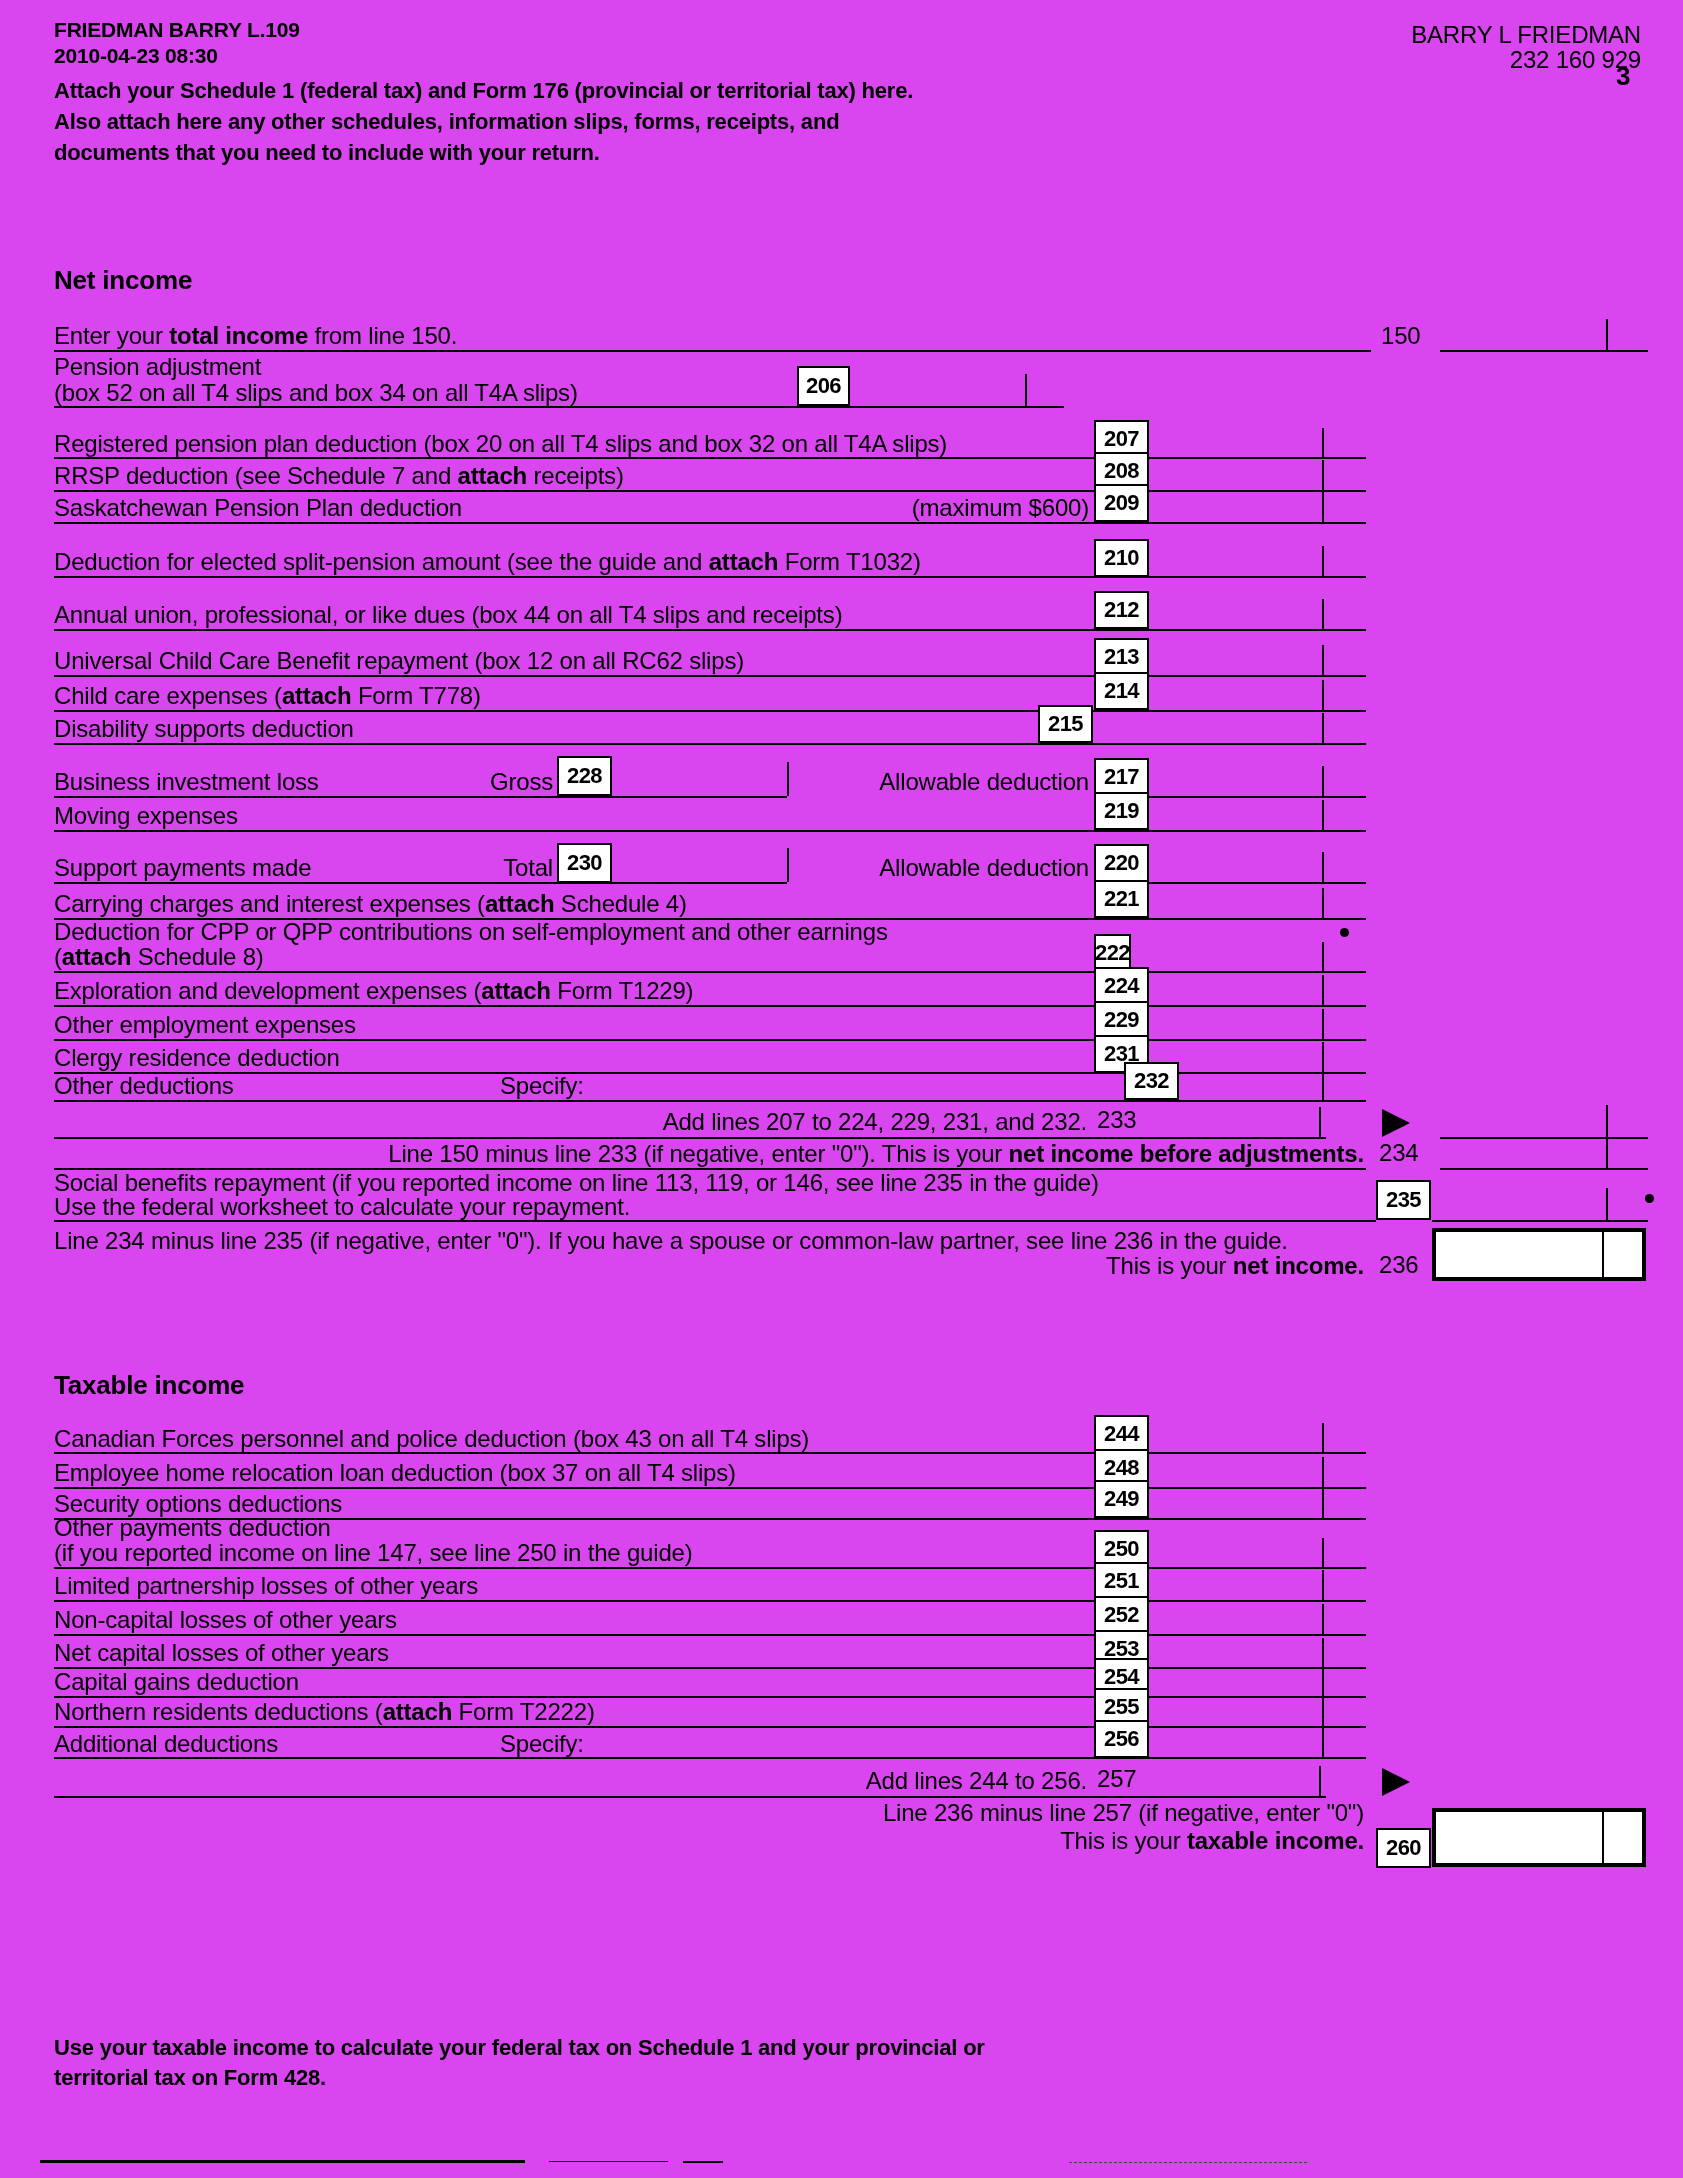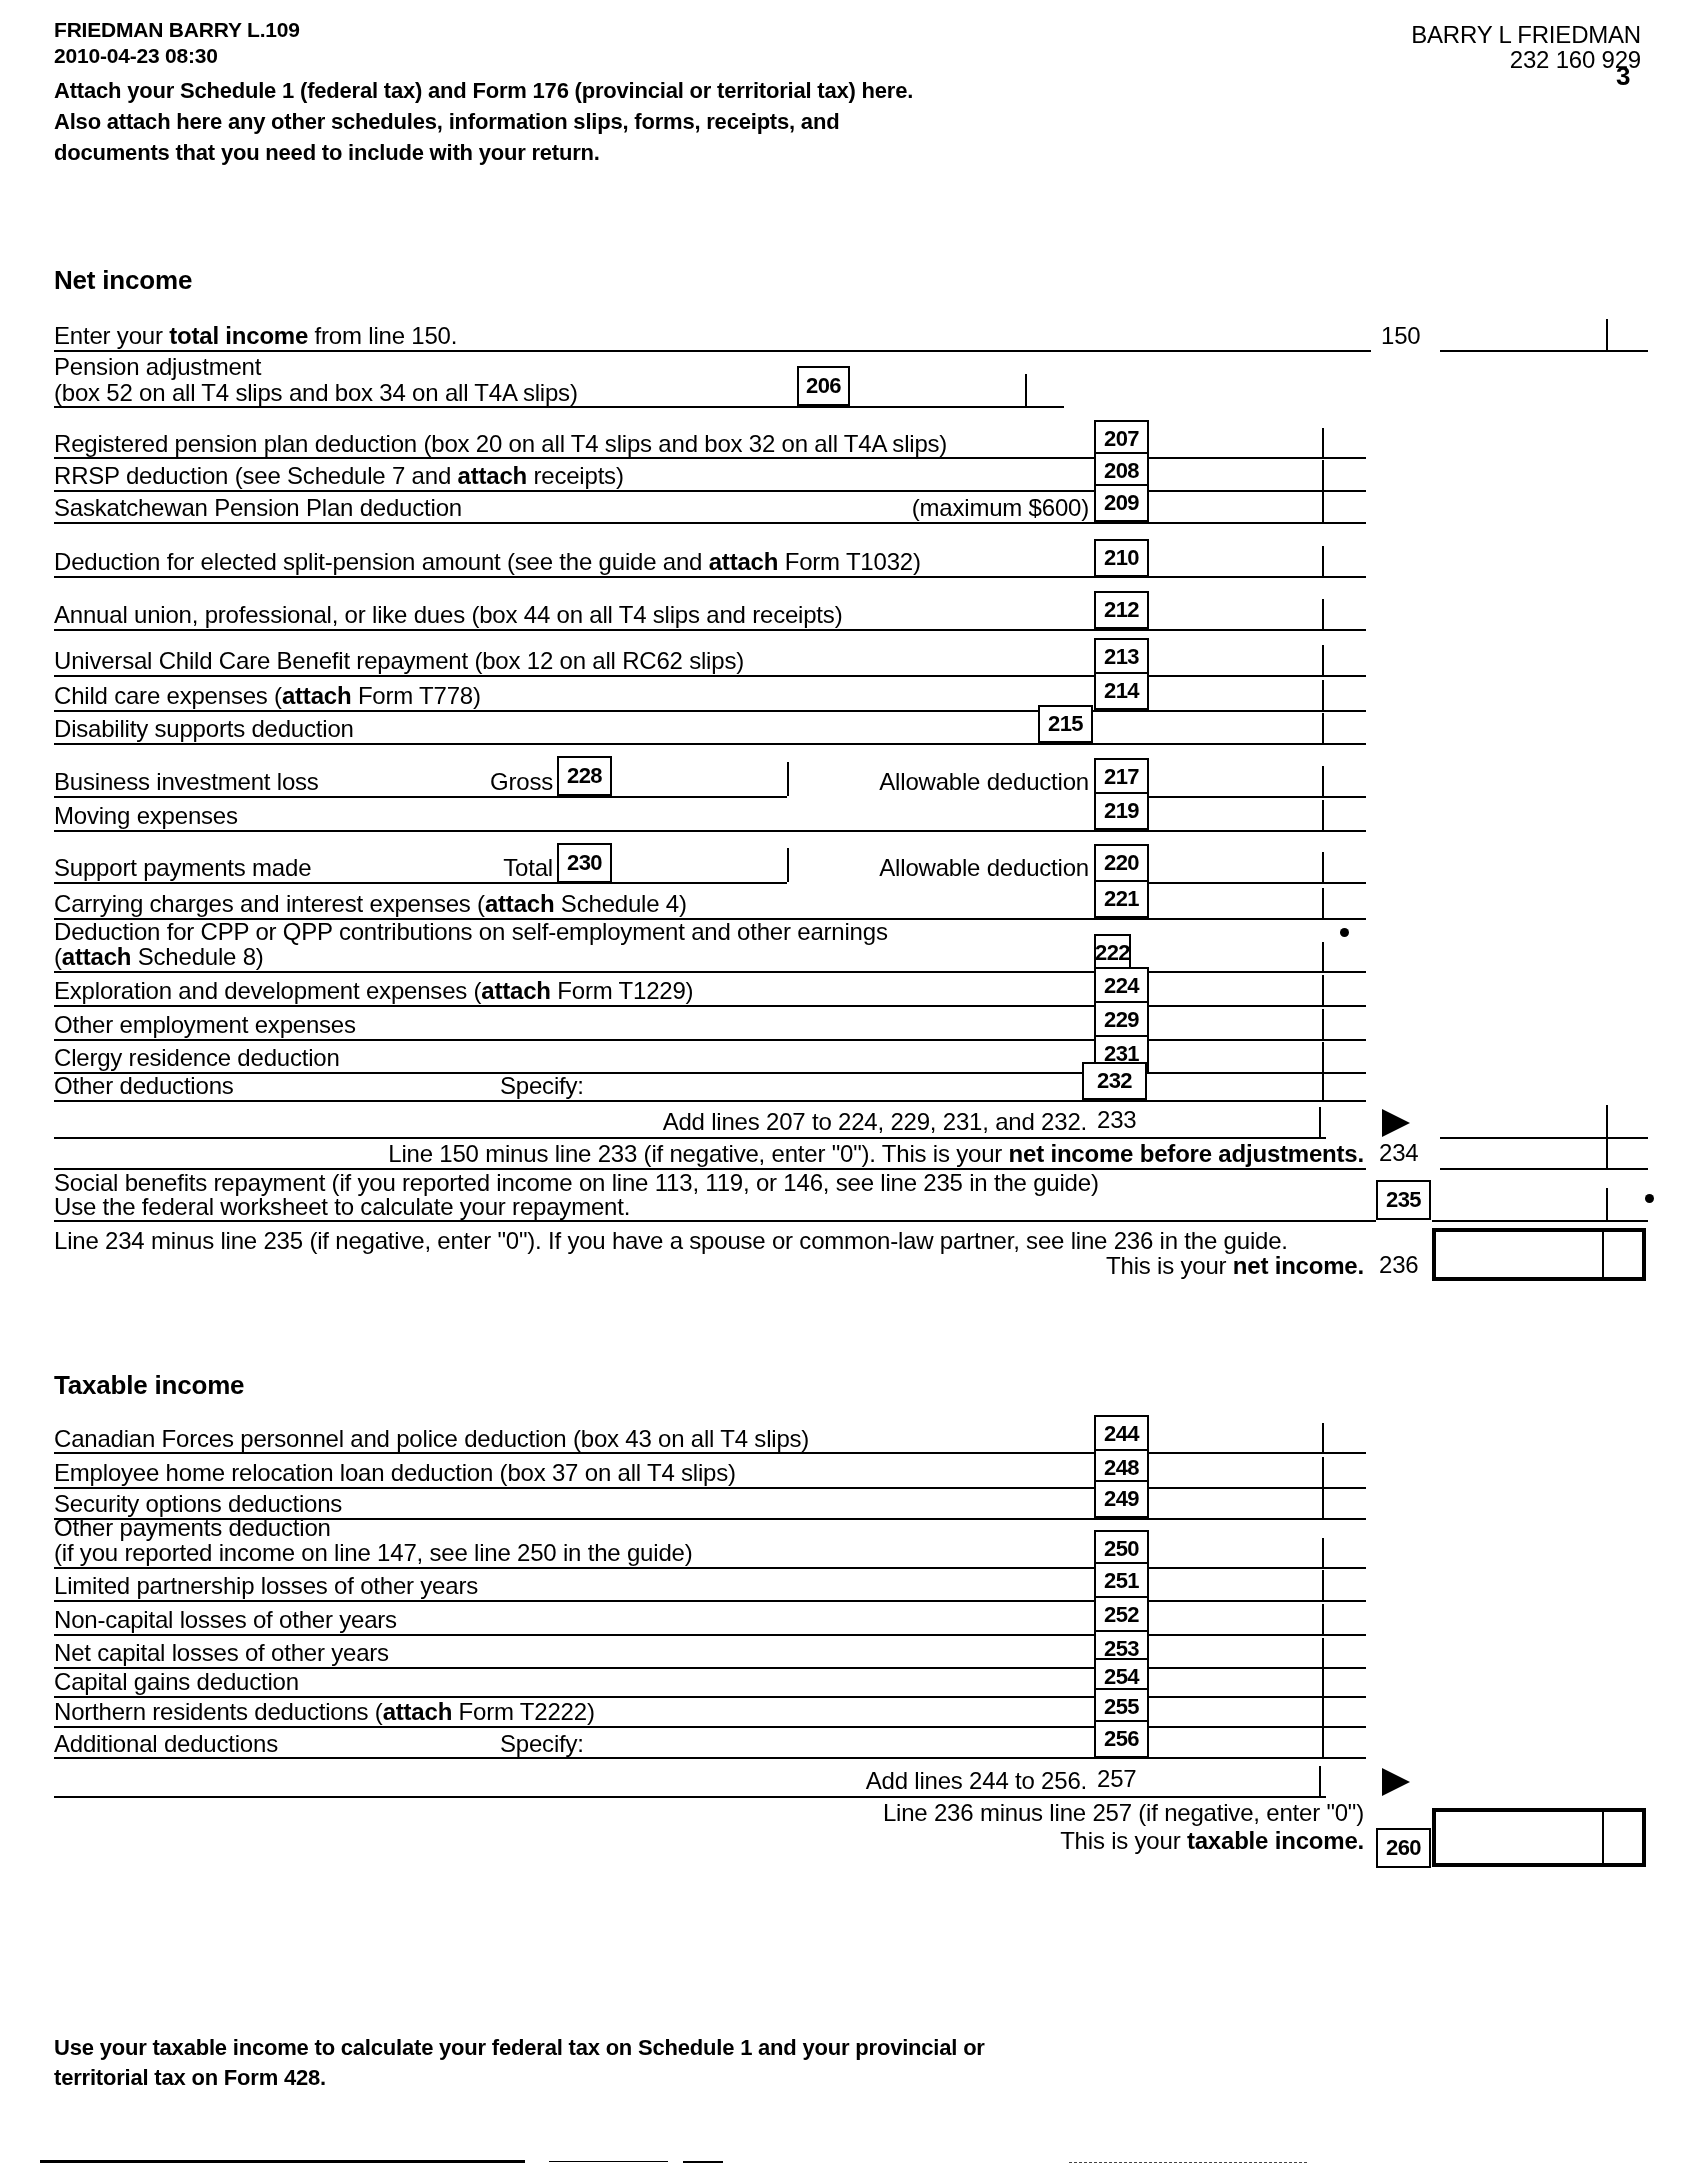--- a/index.html
+++ b/index.html
@@ -1,17 +1,17 @@
 <!DOCTYPE html>
 <html><head>
 <meta charset="utf-8">
 <style>
   html,body{margin:0;padding:0;background:#e8e8e8;}
   #page{
-    position:relative;width:1683px;height:2178px;background:#ffffff;
+    position:relative;width:1683px;height:2178px;background:#d946ef;
     font-family:"Liberation Sans", sans-serif;color:#000;overflow:hidden;
     letter-spacing:-0.2px;
   }
   .t{position:absolute;font-size:24px;line-height:25px;white-space:nowrap;}
   .t b{font-weight:bold;}
   .right{text-align:right;}
   .rule{position:absolute;border-top:2px solid #000;height:0;}
   .rule.thin{border-top-width:1px;}
   .rule.thick{border-top-width:3px;}
   .rule.dashed{border-top:1px dashed #444;}
@@ -184,21 +184,21 @@
     <div class="t" style="left: 54px; top: 1012px;">Other employment expenses</div>
     <div class="nbox" style="left: 1094px; top: 1001px; width: 55px; height: 38px;">229</div>
     <div class="rule" style="left: 54px; top: 1072px; width: 1312px;"></div>
     <div class="vtick" style="left: 1322px; top: 1042px; height: 30px;"></div>
     <div class="t" style="left: 54px; top: 1045px;">Clergy residence deduction</div>
     <div class="nbox" style="left: 1094px; top: 1035px; width: 55px; height: 38px;">231</div>
     <div class="rule" style="left: 54px; top: 1100px; width: 1312px;"></div>
     <div class="vtick" style="left: 1322px; top: 1070px; height: 30px;"></div>
     <div class="t" style="left: 54px; top: 1073px;">Other deductions</div>
     <div class="t" style="left: 500px; top: 1073px;">Specify:</div>
-    <div class="nbox" style="left: 1082px; top: 1062px; width: 65px; height: 38px;">232</div>
+    <div class="nbox" style="left: 1124px; top: 1062px; width: 55px; height: 38px;">232</div>
     <div class="rule" style="left: 54px; top: 1452px; width: 1312px;"></div>
     <div class="vtick" style="left: 1322px; top: 1423px; height: 30px;"></div>
     <div class="t" style="left: 54px; top: 1426px;">Canadian Forces personnel and police deduction (box 43 on all T4 slips)</div>
     <div class="nbox" style="left: 1094px; top: 1415px; width: 55px; height: 38px;">244</div>
     <div class="rule" style="left: 54px; top: 1487px; width: 1312px;"></div>
     <div class="vtick" style="left: 1322px; top: 1457px; height: 30px;"></div>
     <div class="t" style="left: 54px; top: 1460px;">Employee home relocation loan deduction (box 37 on all T4 slips)</div>
     <div class="nbox" style="left: 1094px; top: 1449px; width: 55px; height: 38px;">248</div>
     <div class="rule" style="left: 54px; top: 1518px; width: 1312px;"></div>
     <div class="vtick" style="left: 1322px; top: 1488px; height: 30px;"></div>

